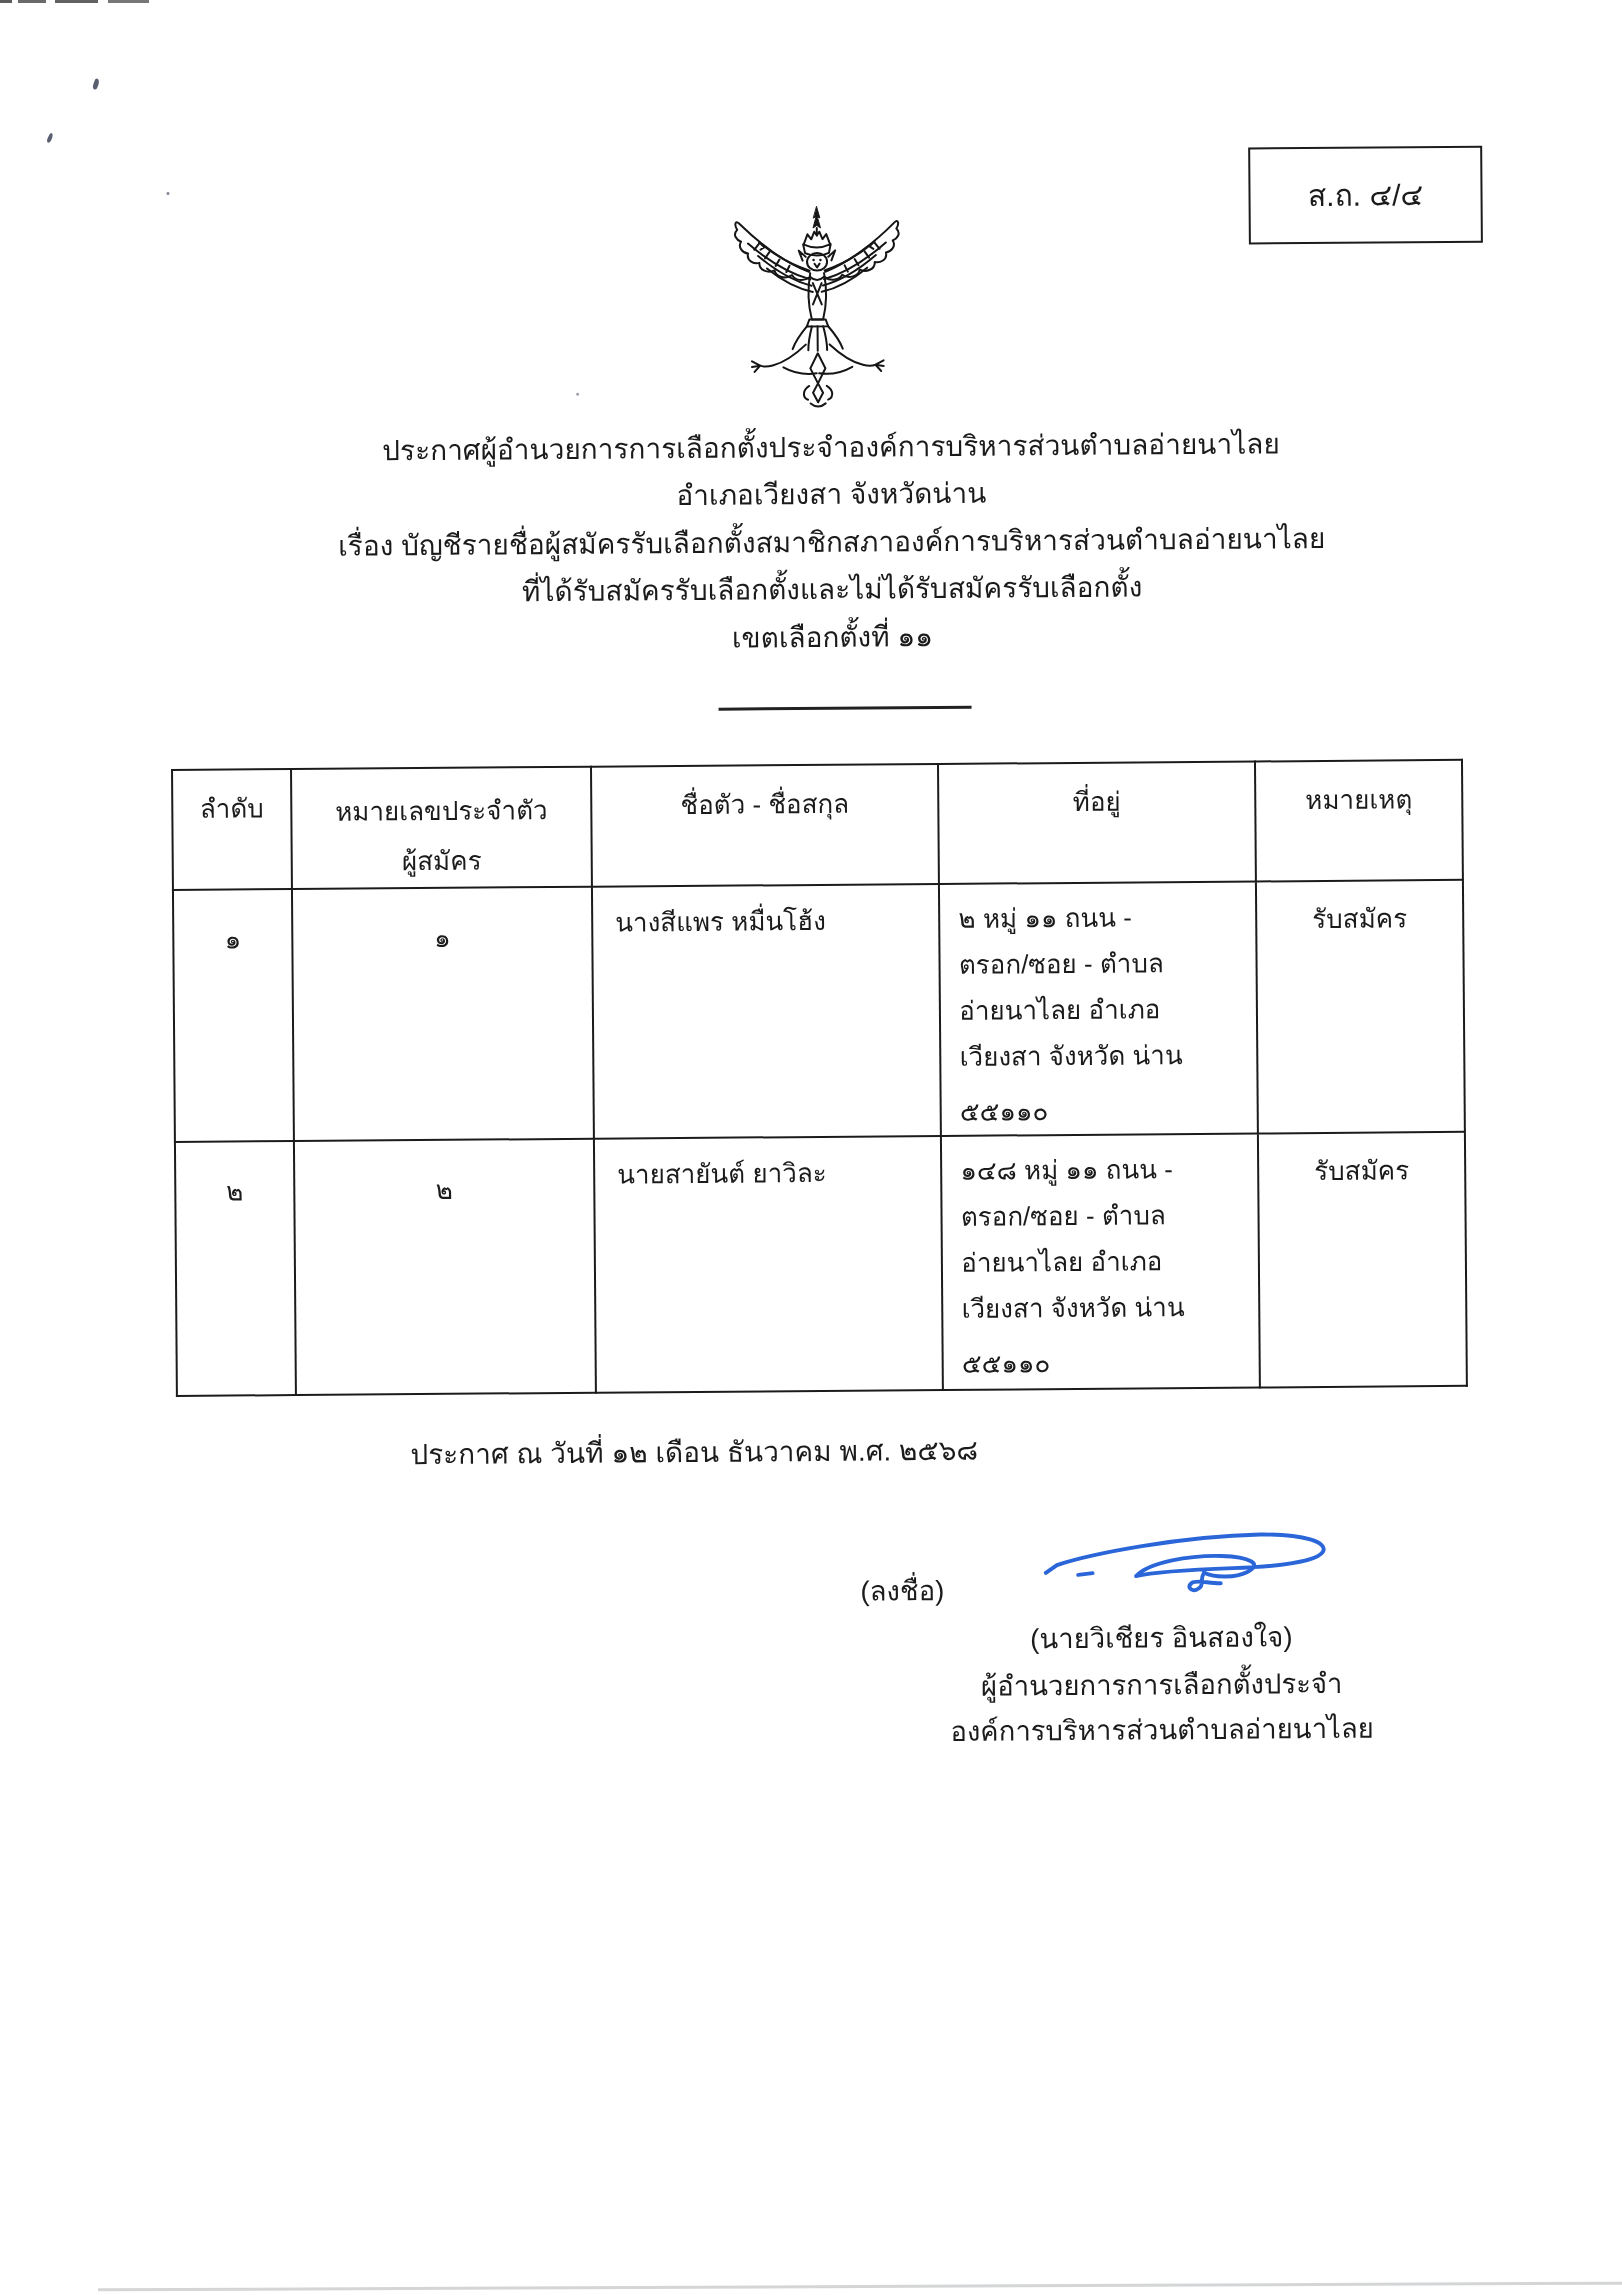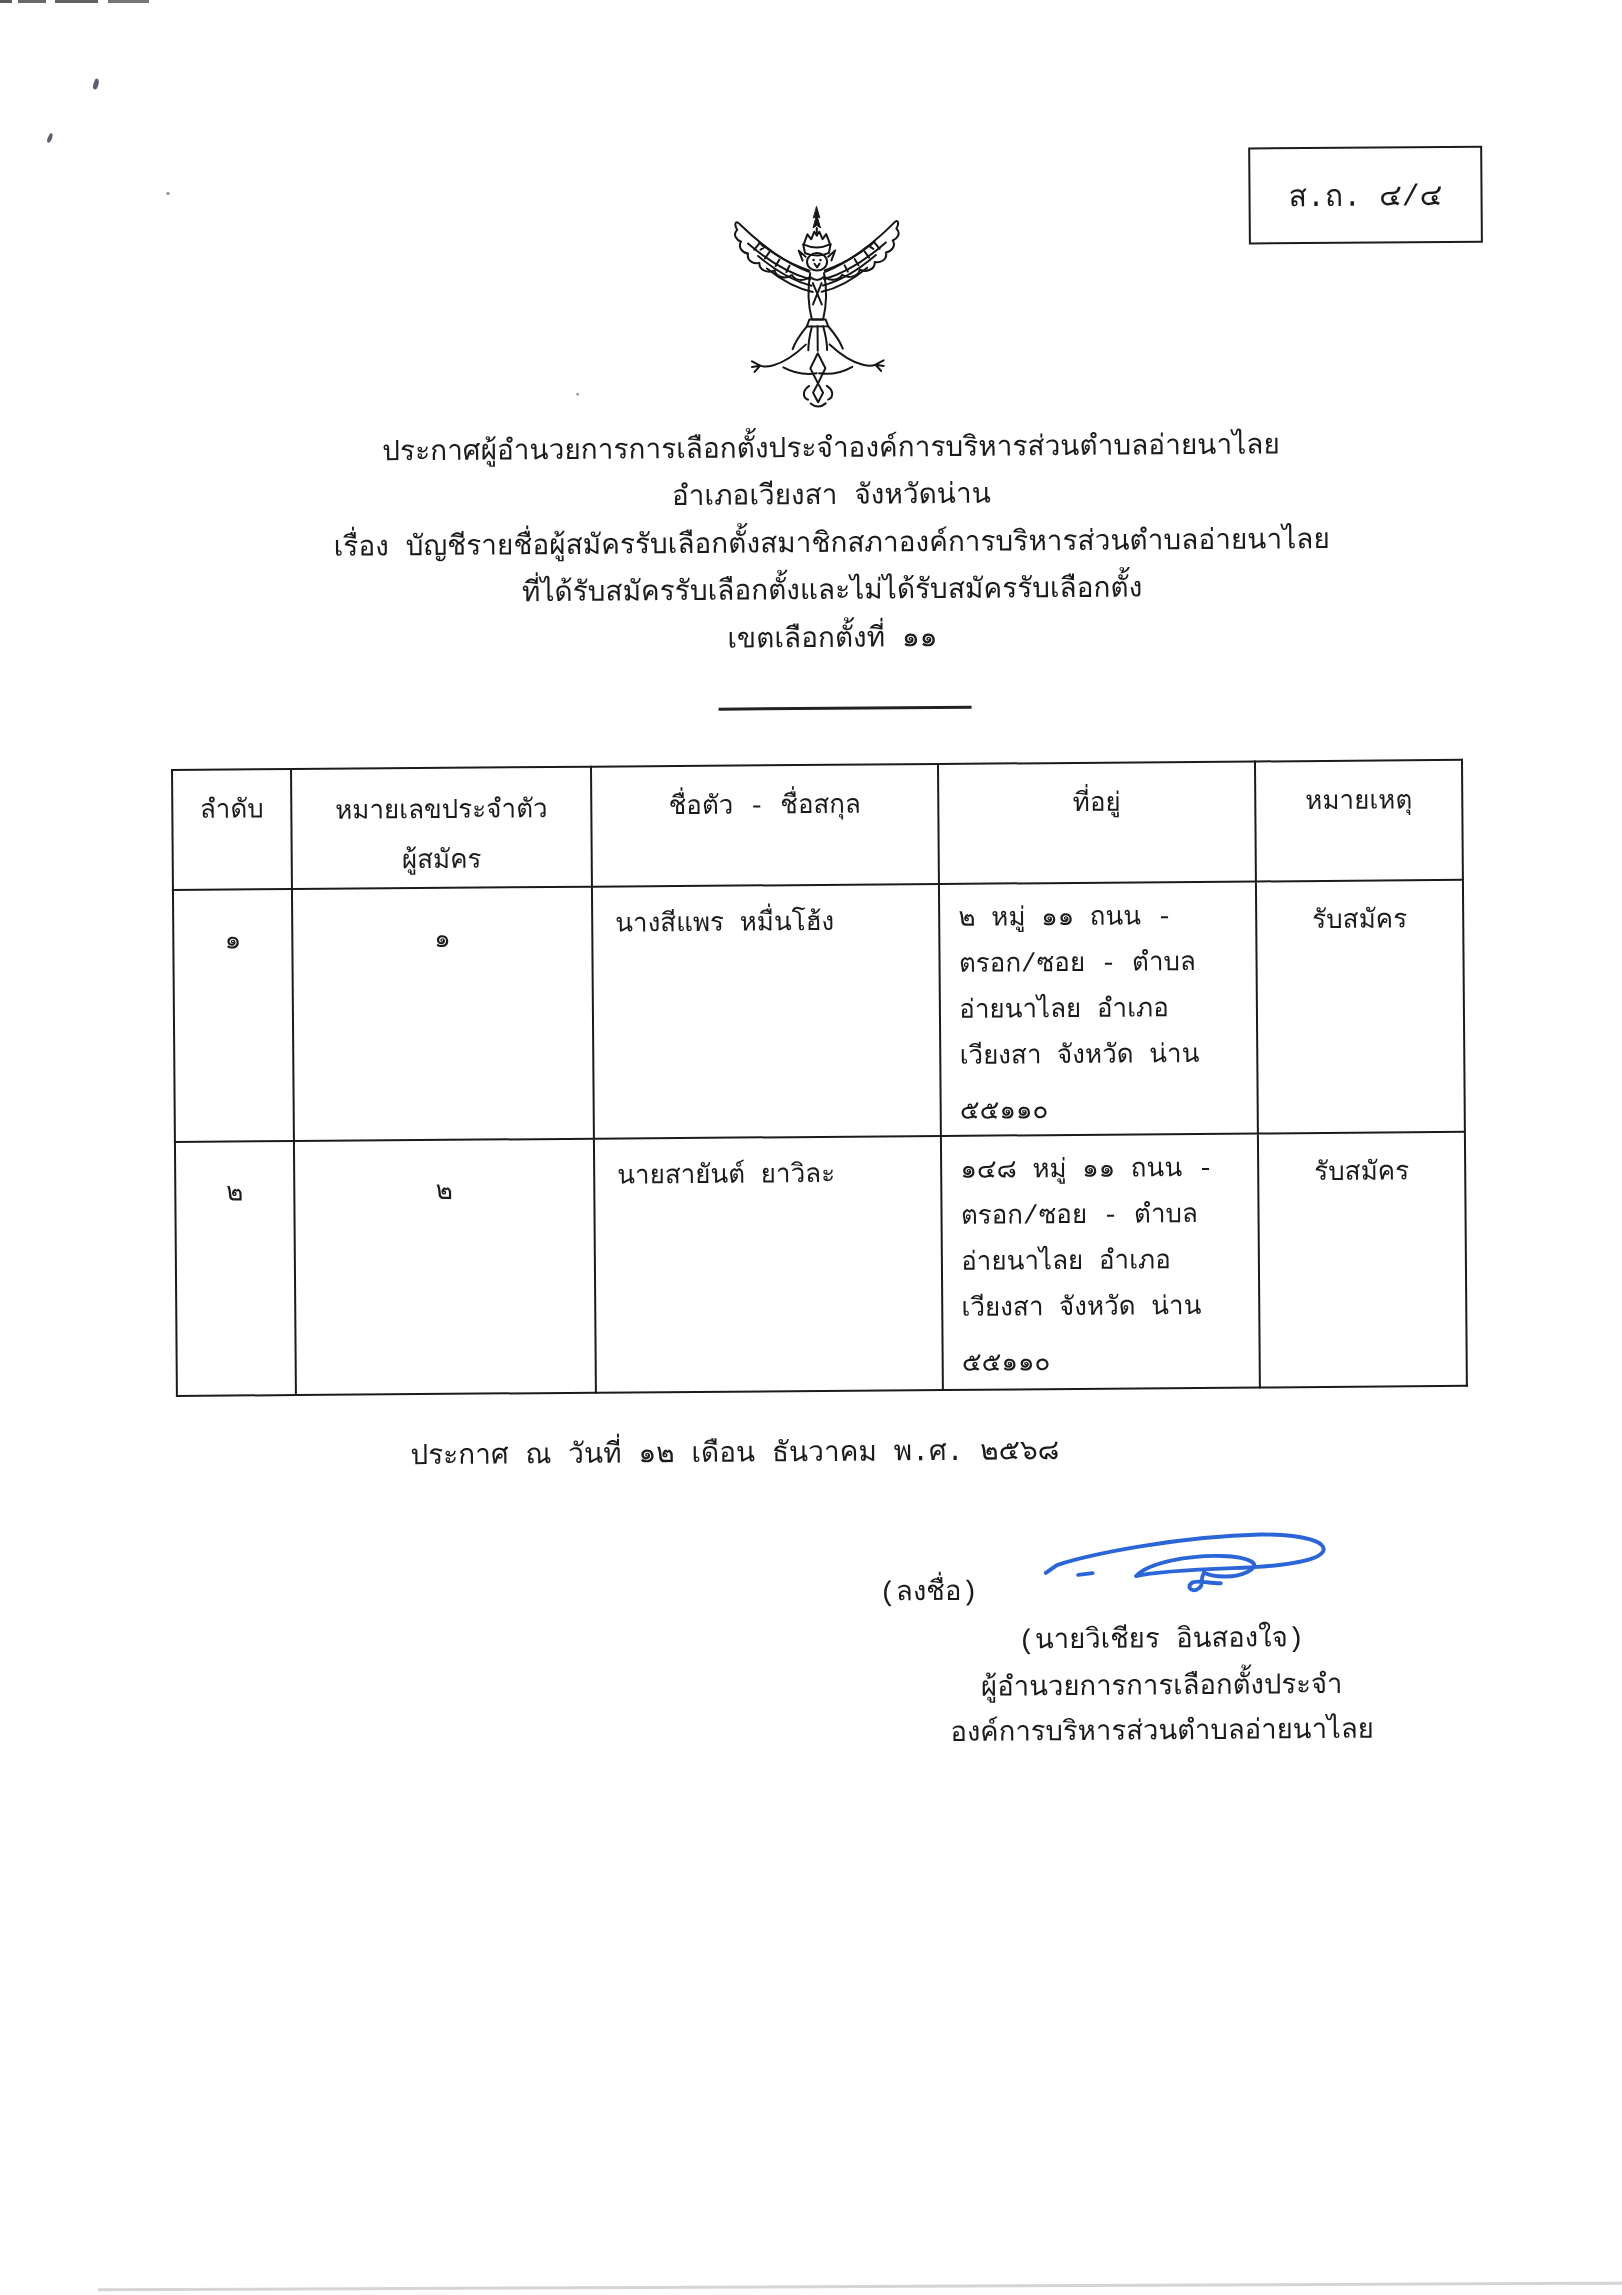--- a/index.html
+++ b/index.html
@@ -1,21 +1,21 @@
 <!DOCTYPE html>
 <html style="font-size:10.5px"><head>
 <meta charset="utf-8">
 <style>
   html,body { margin:0; padding:0; background:#9a9a9a; }
   #page {
     position:relative;
     width:1623px; height:2295px;
     background:#ffffff;
     overflow:hidden;
-    font-family:Liberation Mono, monospace;
+    font-family:Liberation Sans, sans-serif;
     color:#1b1b1b;
   }
   .doc {
     position:absolute; left:0; top:0; width:1623px; height:2295px;
     transform:rotate(-0.45deg);
     transform-origin:811px 1148px;
   }
   
   .form-box {
     position:absolute; left:1256px; top:151px; width:230px; height:93px;
@@ -45,21 +45,21 @@
   td.th { text-align:center; padding-top:17px; }
   td.th .hl { line-height:50px; }
   td.numcell { text-align:center; padding-top:27.5px; }
   td.namecell { padding:14.4px 5.2px 0 22px; }
   td.addrcell { padding:10.5px 5.2px 0 18.3px; }
   td.addrcell .al { line-height:46px; white-space:nowrap; }
   td.addrcell .al-last { margin-top:9.2px; }
   td.remarkcell { text-align:center; padding-top:15.7px; }
   
   .dateline { position:absolute; left:408px; top:1429px; font-size:28px; white-space:nowrap; }
-  .signlabel { position:absolute; left:876px; top:1569px; font-size:27.5px; }
+  .signlabel { position:absolute; left:857px; top:1569px; font-size:27.5px; }
   .signature { position:absolute; left:1008px; top:1502px; width:334px; height:101px; }
   .signature svg { width:100%; height:100%; }
   .signer { position:absolute; left:896px; width:523px; text-align:center; font-size:27.5px; white-space:nowrap; }
   .s1 { top:1618px; }
   .s2 { top:1665px; }
   .s3 { top:1710px; }
   
   .speck { position:absolute; background:#5a6070; border-radius:40% 60% 50% 50%; }
   .speck.a { left:102px; top:73px; width:4.6px; height:10.5px; transform:rotate(18deg); }
   .speck.b { left:56px; top:127px; width:3.9px; height:9.8px; transform:rotate(24deg); }

